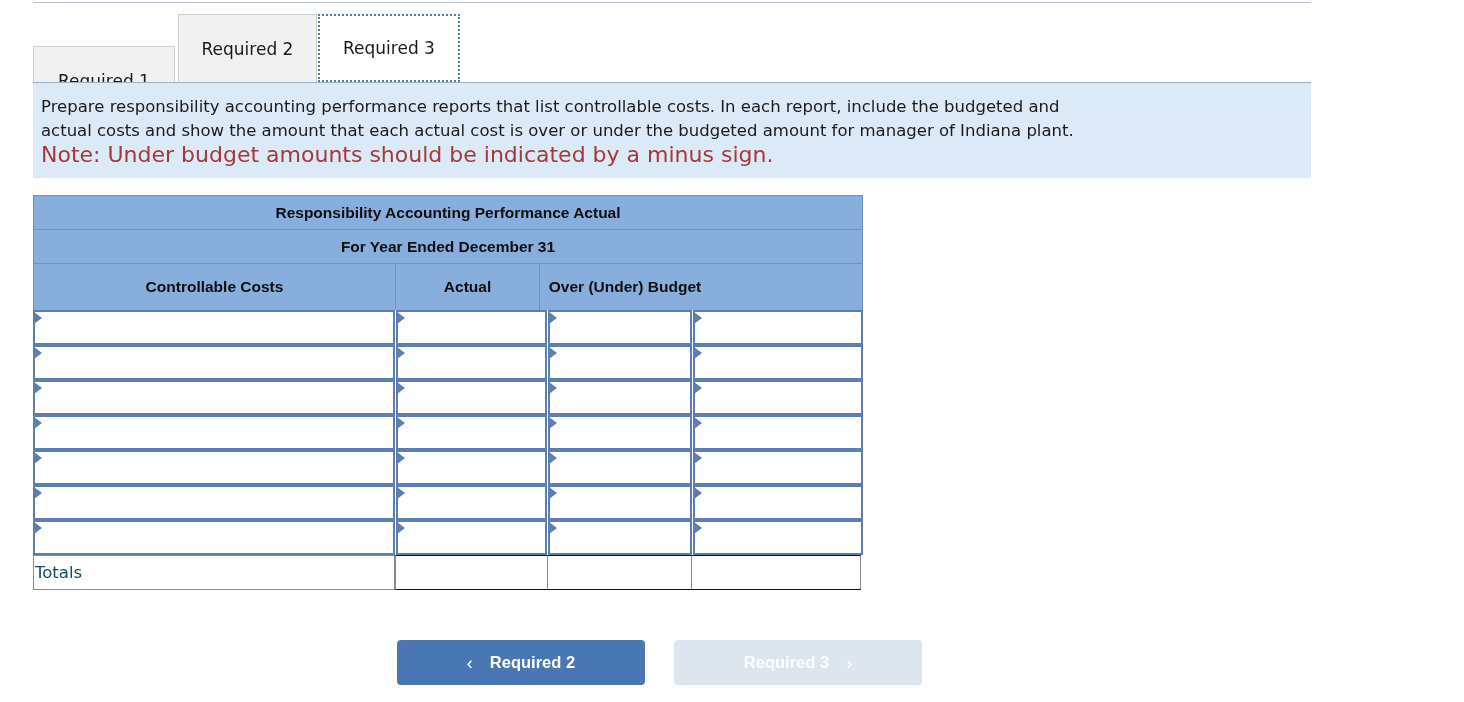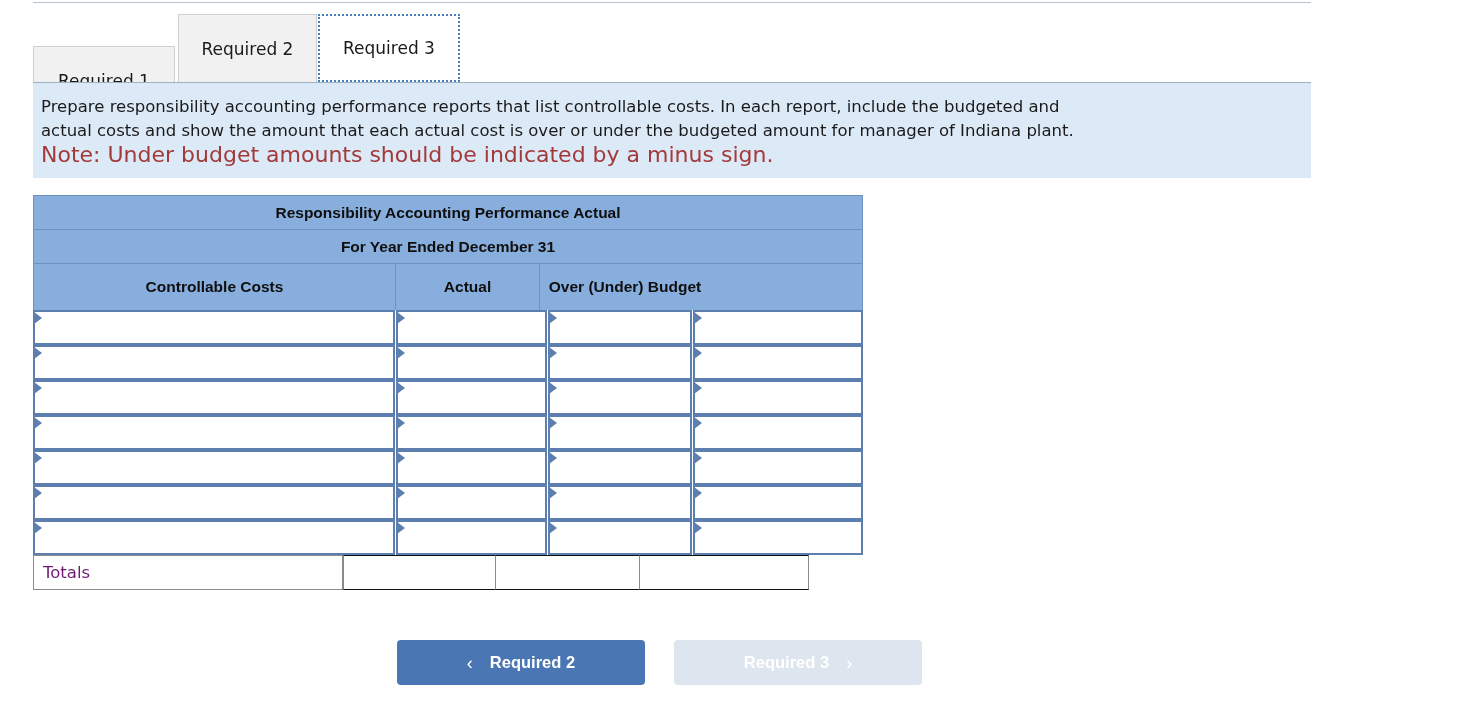--- a/index.html
+++ b/index.html
@@ -163,29 +163,29 @@
   .ic2 { width: 152px; }
   .ic3 { width: 144px; }
   .ic4 { width: 170px; }
 
   .totals-row {
     display: flex;
     height: 35px;
     box-sizing: border-box;
   }
   .tcell-label {
-    width: 310px;
+    width: 362px;
     box-sizing: border-box;
     border: 1px solid #8a8a8a;
     background: #ffffff;
     display: flex;
     align-items: center;
-    padding-left: 9px;
+    padding-left: 1px;
     font-size: 16.5px;
-    color: #701a75;
+    color: #0c4a6e;
     font-family: "DejaVu Sans", sans-serif;
   }
   .tcell-num {
     box-sizing: border-box;
     background: #ffffff;
     border-left: 1px solid #8a8a8a;
     border-top: 1.5px solid #111111;
     border-bottom: 1.5px solid #111111;
   }
   .tcell-num.last { border-right: 1px solid #8a8a8a; }

